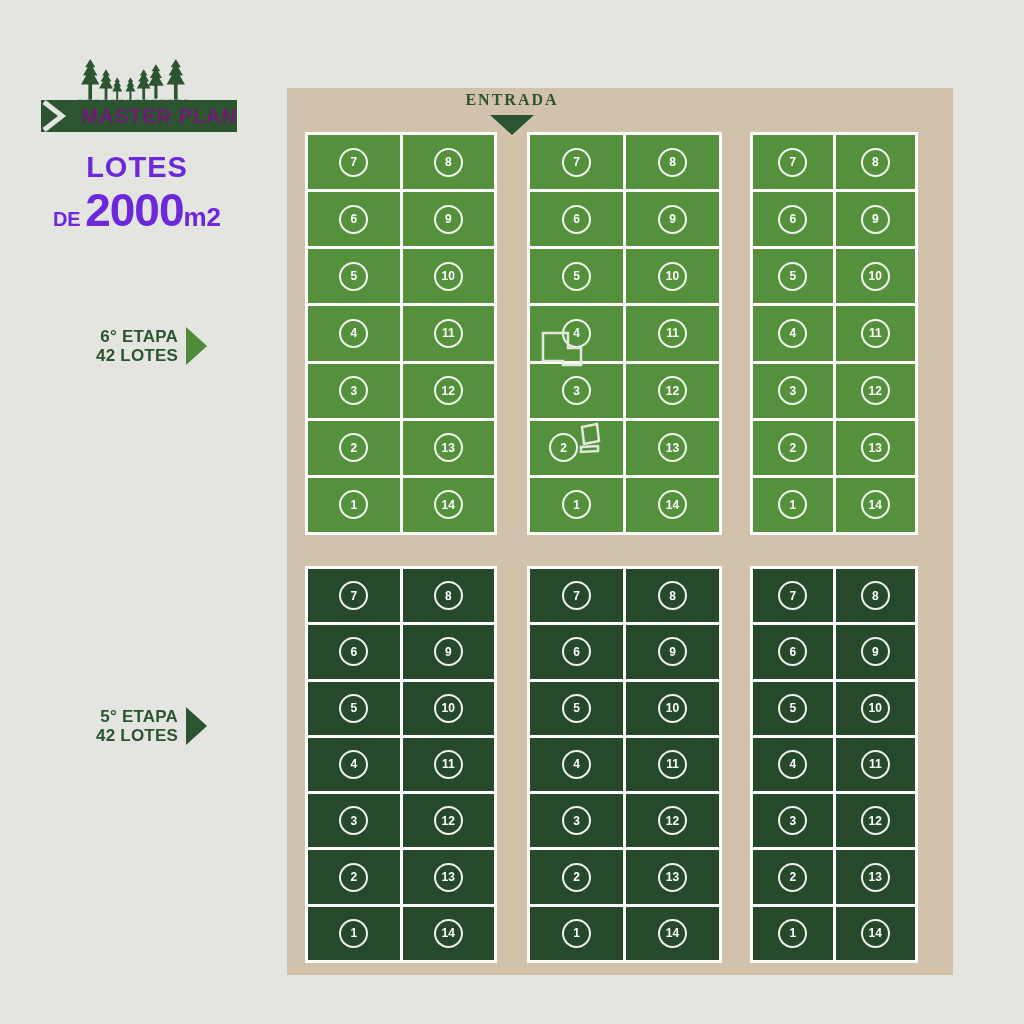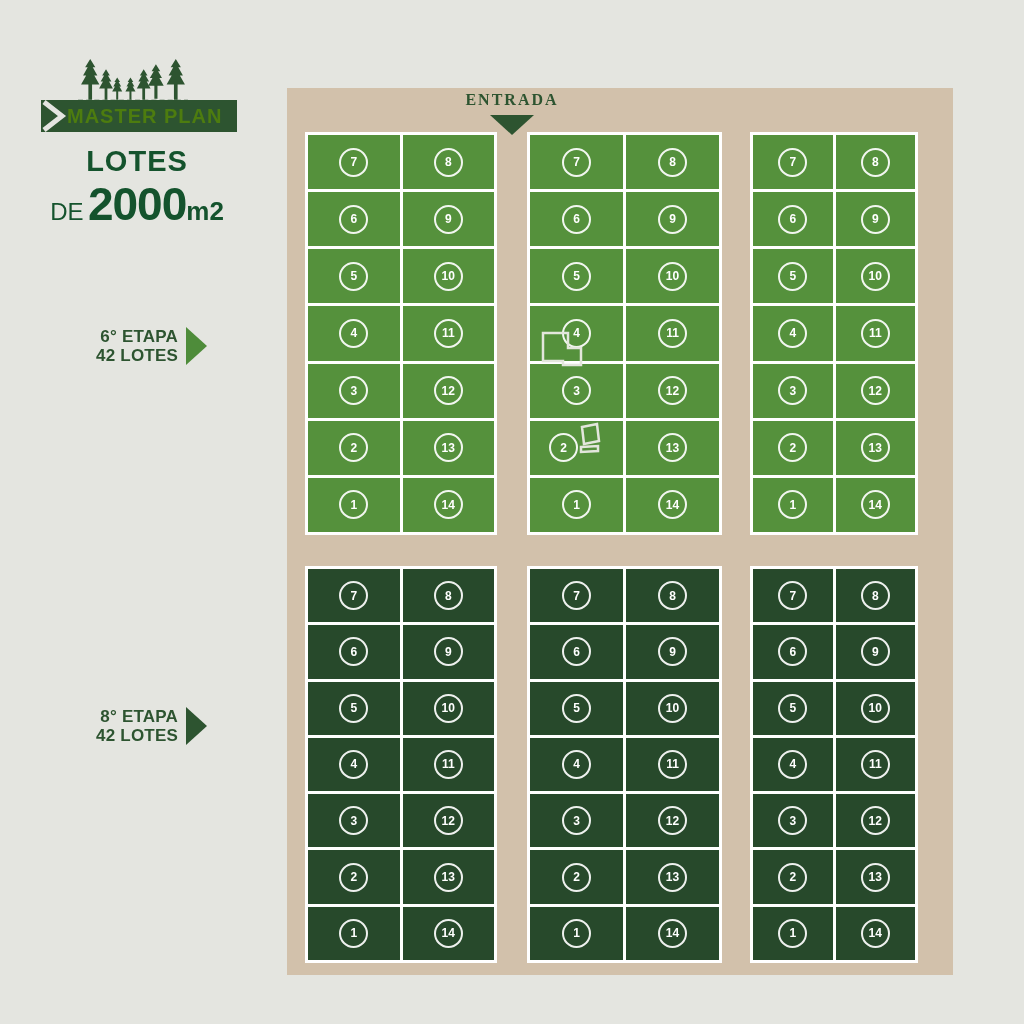--- a/index.html
+++ b/index.html
@@ -7,28 +7,28 @@
     width:1024px;height:1024px;position:relative;overflow:hidden;
     background:#E4E5E0;
     font-family:"Liberation Sans",sans-serif;
   }
   
   .trees{position:absolute;left:78px;top:56px;width:110px;height:48px;}
   .banner{position:absolute;left:41px;top:100px;width:196px;height:32px;}
   .banner svg{position:absolute;left:0;top:0;}
   .banner .banner-text{
     position:absolute;left:26px;top:0;width:170px;height:32px;line-height:32px;
-    text-align:left;color:#4d7c0f;font-size:20px;font-weight:bold;letter-spacing:1px;
+    text-align:right;color:#701a75;font-size:20px;font-weight:bold;letter-spacing:1px;
   }
   .title-block{
-    position:absolute;left:28px;top:146px;width:218px;text-align:center;color:#14532d;
+    position:absolute;left:28px;top:152px;width:218px;text-align:center;color:#6d28d9;
   }
   .lotes-word{font-size:29px;font-weight:bold;letter-spacing:1px;line-height:30px;}
   .size-line{margin-top:1px;white-space:nowrap;}
-  .size-line .de{font-size:24px;font-weight:normal;}
+  .size-line .de{font-size:20px;font-weight:bold;}
   .size-line .num{font-size:46px;font-weight:bold;letter-spacing:-1px;}
   .size-line .unit{font-size:26px;font-weight:bold;}
   .stage-label{position:absolute;display:flex;align-items:center;gap:8px;}
   .stage-label.s2{left:84px;top:327px;}
   .stage-label.s1{left:84px;top:707px;}
   .stage-label .stage-text{
     width:94px;text-align:right;color:#2D5430;font-weight:bold;font-size:17px;line-height:19px;
     letter-spacing:0.2px;
   }
   .tri{width:0;height:0;border-top:19px solid transparent;border-bottom:19px solid transparent;}
@@ -104,21 +104,21 @@
 <div class="stage-label s2">
   <div class="stage-text">
     <div>6° ETAPA</div>
     <div>42 LOTES</div>
   </div>
   <div class="tri light"></div>
 </div>
 
 <div class="stage-label s1">
   <div class="stage-text">
-    <div>8° ETAPA</div>
+    <div>5° ETAPA</div>
     <div>42 LOTES</div>
   </div>
   <div class="tri dark"></div>
 </div>
 
 <div class="map">
   <div class="entrada-label">ENTRADA</div>
   <div class="entrada-arrow"></div>
   <div>
       <div class="block pos-top-left">

